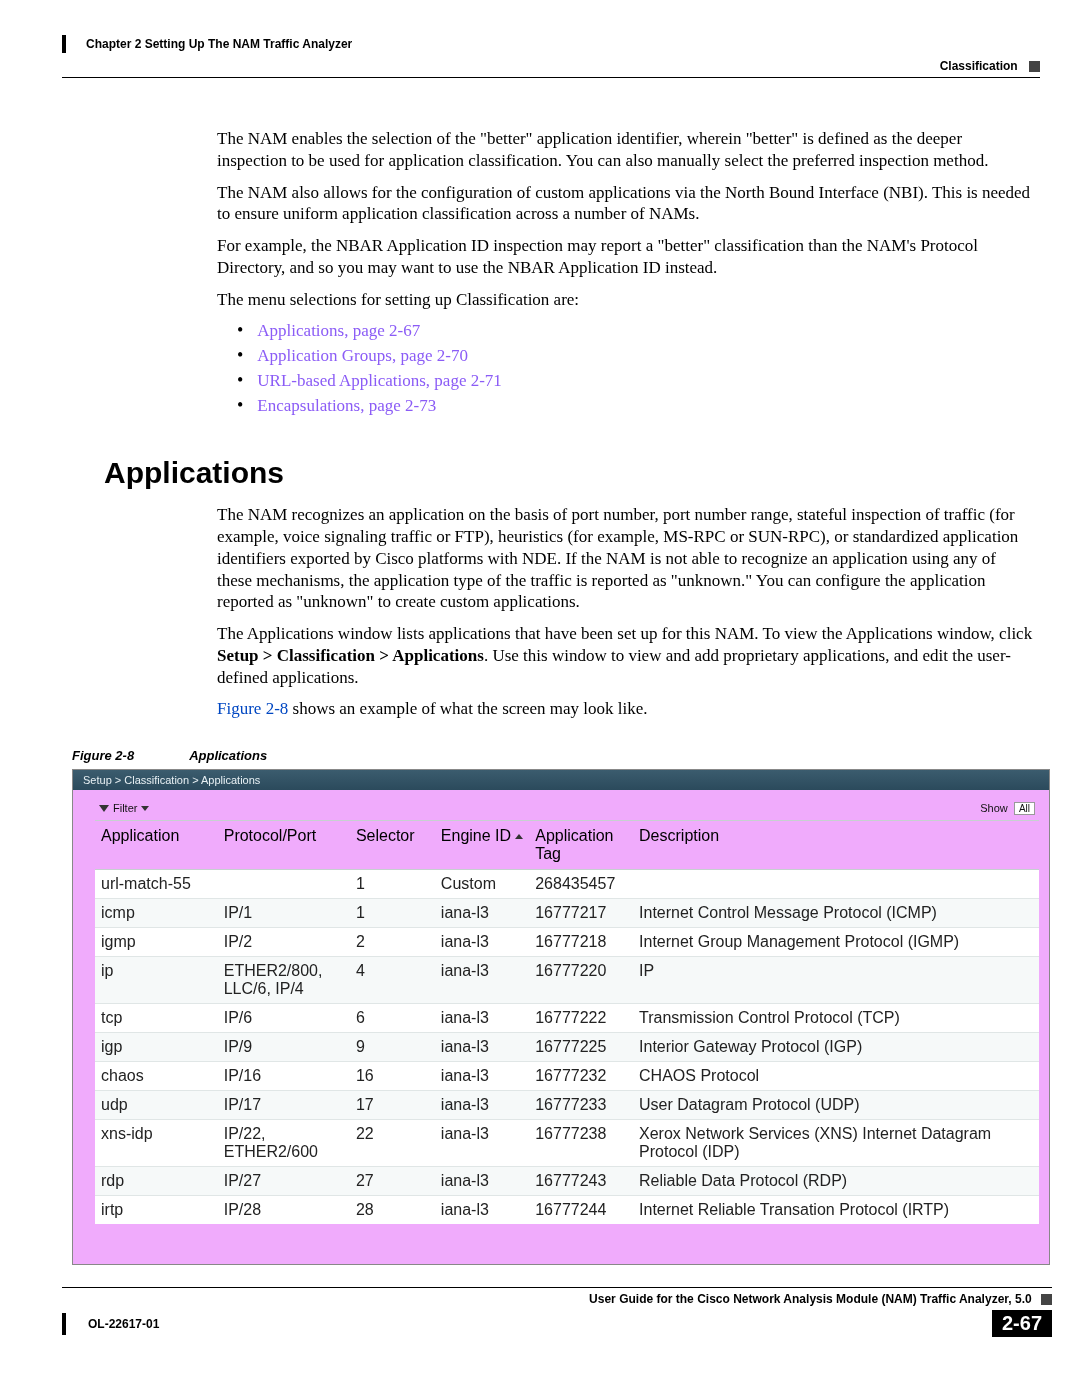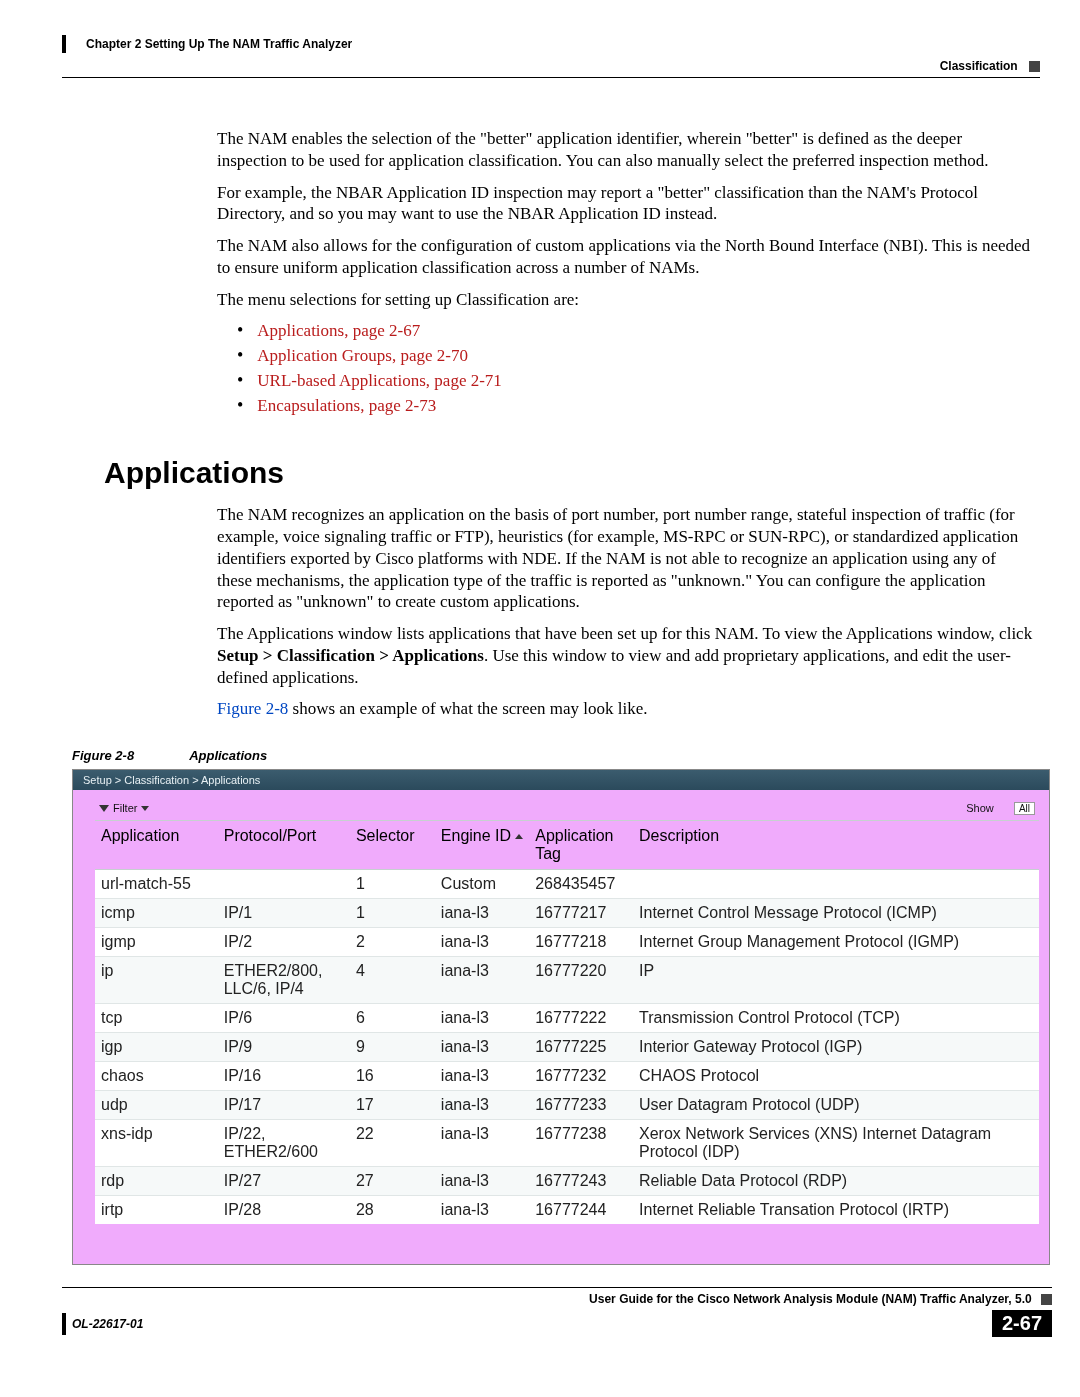--- a/index.html
+++ b/index.html
@@ -64,21 +64,21 @@
     margin: 6px 0 0 20px;
   }
   ul.links li {
     margin: 0 0 4px 0;
   }
   ul.links li::before {
     content: "•";
     font-size: 18px;
     margin-right: 14px;
   }
-  ul.links a { color: #b91c1c; text-decoration: none; }
+  ul.links a { color: #8b5cf6; text-decoration: none; }
   h1.section {
     font-family: Arial, Helvetica, sans-serif;
     font-size: 30px;
     font-weight: bold;
     margin: 40px 0 14px 42px;
   }
   .fig-ref { color: #0047c2; }
   .fig-caption {
     font-family: Arial, Helvetica, sans-serif;
     font-size: 13px;
@@ -129,21 +129,21 @@
   .funnel {
     width: 0; height: 0;
     border-left: 5px solid transparent;
     border-right: 5px solid transparent;
     border-top: 7px solid #333;
   }
   .show-box {
     border: 1px solid #999;
     background: #fff;
     padding: 0 4px;
-    margin-left: 17px;
+    margin-left: 3px;
     font-size: 10px;
   }
   table.apps {
     width: 100%;
     border-collapse: collapse;
     font-size: 16px;
     color: #222;
   }
   table.apps th {
     text-align: left;
@@ -194,22 +194,21 @@
     margin-bottom: 4px;
   }
   .foot-bar {
     display: flex;
     align-items: center;
     justify-content: space-between;
   }
   .foot-bar .left {
     display: flex;
     align-items: center;
-    gap: 6px;
-    font-style: italic;
+    gap: 22px;
   }
   .foot-bar .left .bar {
     width: 4px;
     height: 22px;
     background: #000;
   }
   .foot-bar .left .txt {
     font-family: Arial, Helvetica, sans-serif;
     font-size: 12px;
     font-weight: bold;
@@ -239,22 +238,22 @@
     <div class="text">Chapter 2      Setting Up The NAM Traffic Analyzer</div>
   </div>
   <div class="hdr-right">
     <span>Classification</span>
     <span class="sq"></span>
   </div>
   <hr class="rule">
 
   <div class="body-text">
     <p>The NAM enables the selection of the "better" application identifier, wherein "better" is defined as the deeper inspection to be used for application classification. You can also manually select the preferred inspection method.</p>
+    <p>The NAM also allows for the configuration of custom applications via the North Bound Interface (NBI). This is needed to ensure uniform application classification across a number of NAMs.</p>
     <p>For example, the NBAR Application ID inspection may report a "better" classification than the NAM's Protocol Directory, and so you may want to use the NBAR Application ID instead.</p>
-    <p>The NAM also allows for the configuration of custom applications via the North Bound Interface (NBI). This is needed to ensure uniform application classification across a number of NAMs.</p>
     <p>The menu selections for setting up Classification are:</p>
     <ul class="links">
       <li><a href="#">Applications, page 2-67</a></li>
       <li><a href="#">Application Groups, page 2-70</a></li>
       <li><a href="#">URL-based Applications, page 2-71</a></li>
       <li><a href="#">Encapsulations, page 2-73</a></li>
     </ul>
   </div>
 
   <h1 class="section">Applications</h1>

